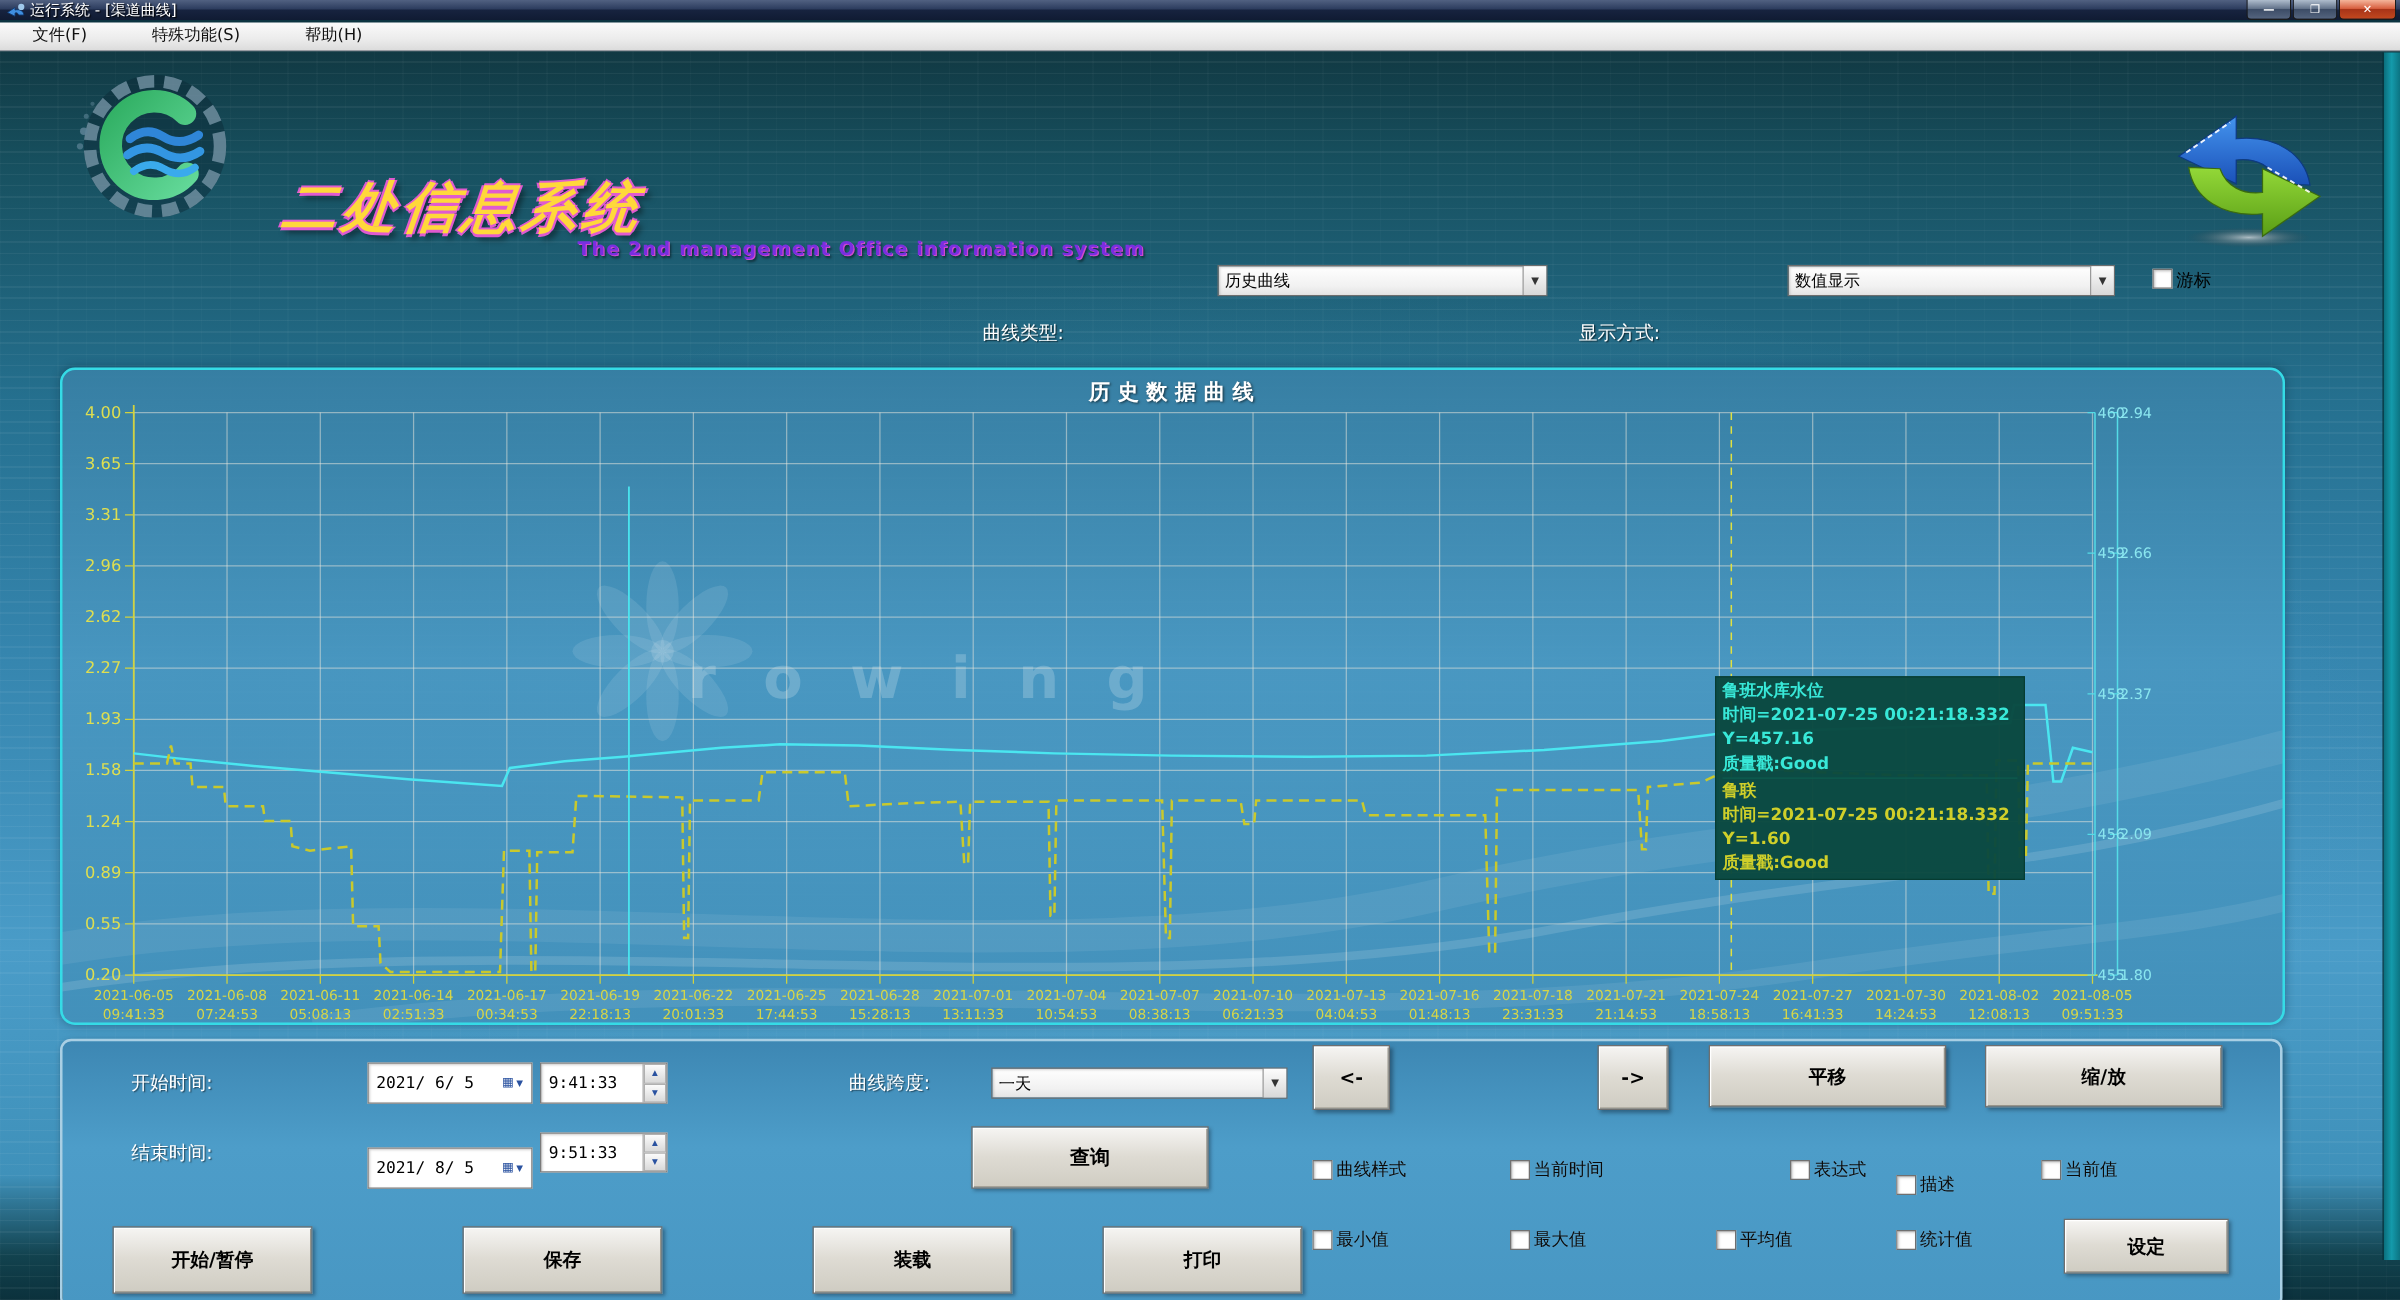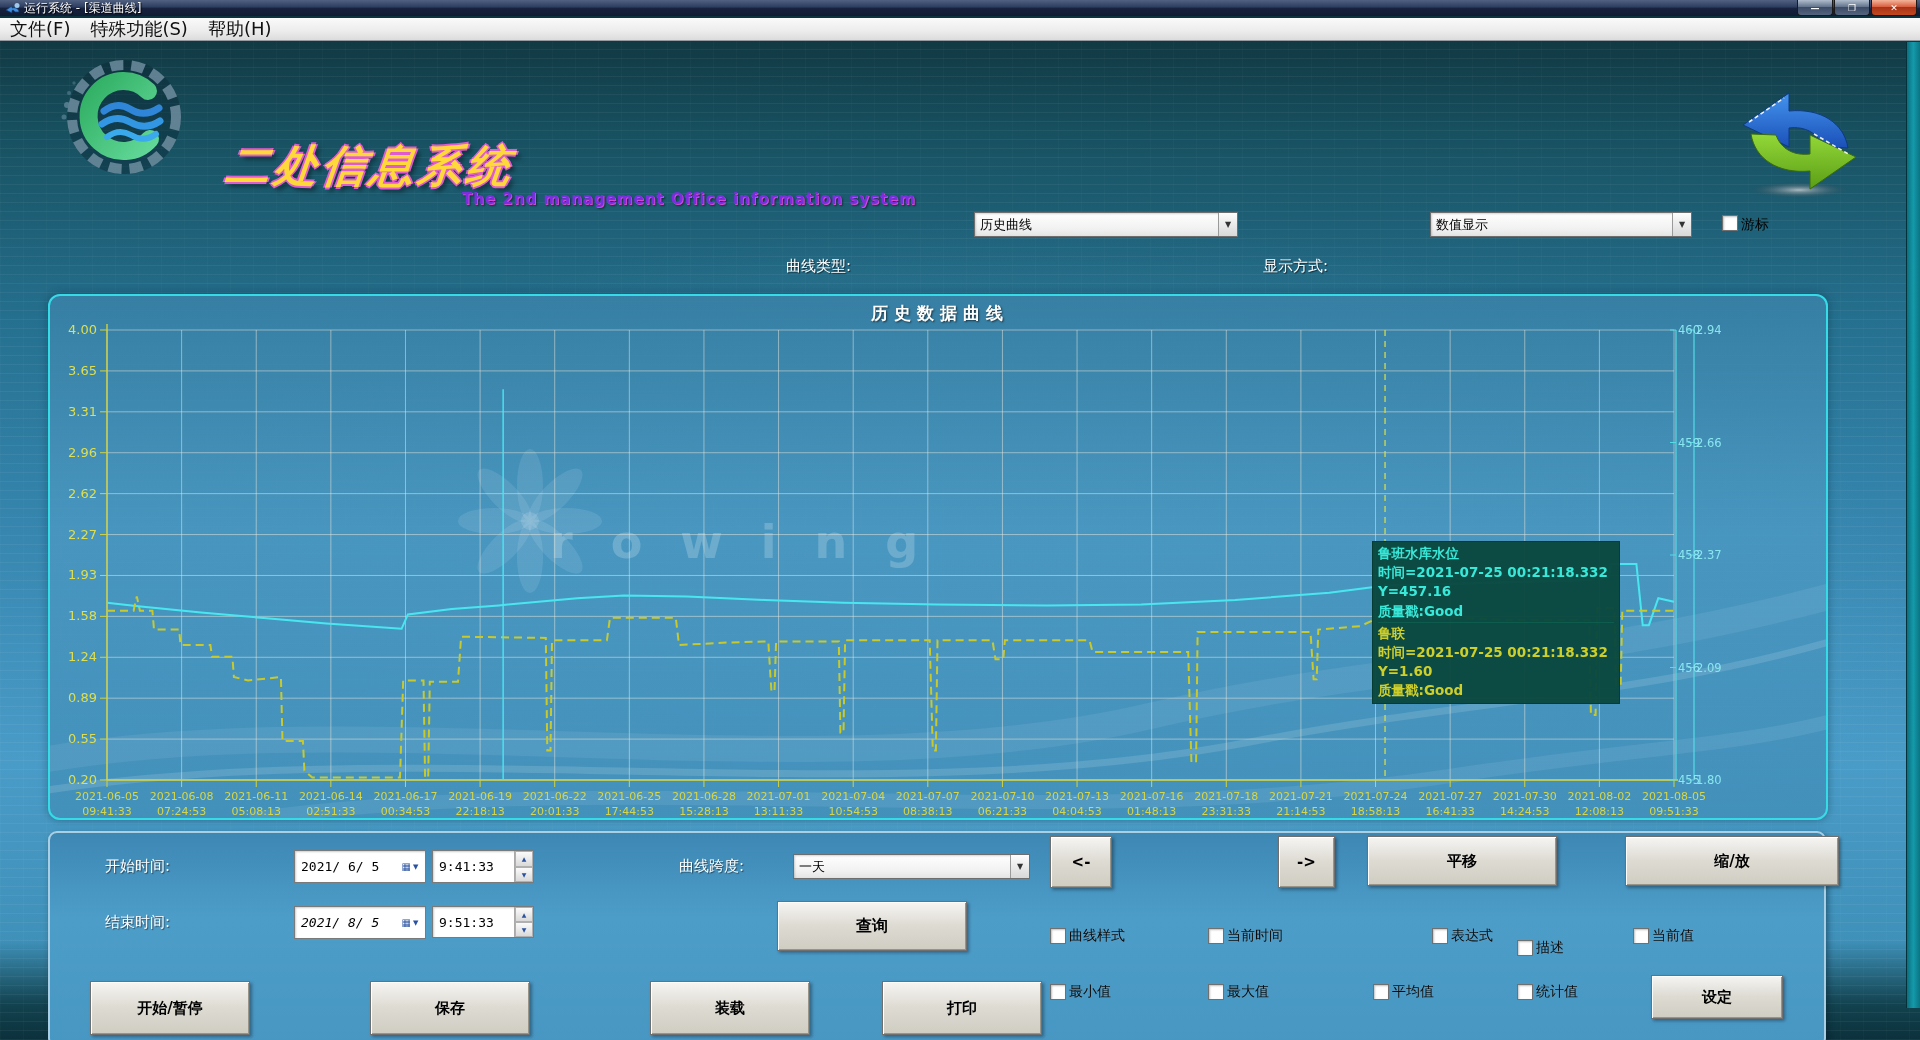--- a/index.html
+++ b/index.html
@@ -13,21 +13,21 @@
   #win-controls{position:absolute;right:3px;top:0;display:flex;}
   .wbtn{width:34px;height:15px;margin-left:1px;border:1px solid #1a1a1a;border-top:none;
     border-radius:0 0 4px 4px;display:flex;align-items:center;justify-content:center;
     font-size:9px;font-weight:bold;color:#fff;
     background:linear-gradient(180deg,#aebccc 0%,#64748c 45%,#3c4c66 50%,#55657f 100%);
     cursor:pointer;}
   .wbtn.close{width:44px;background:linear-gradient(180deg,#f4b49a 0%,#d86040 45%,#a83418 50%,#c2481f 100%);}
   #menubar{left:0;top:18px;width:1920px;height:22px;
     background:linear-gradient(180deg,#fafafa,#ececec 60%,#dcdcdc);
     border-bottom:1px solid #979ba2;display:flex;align-items:center;z-index:40;color:#111;}
-  .menu-item{font-size:18px;padding:0 10px;height:22px;line-height:22px;cursor:default;}
+  .menu-item{font-size:13px;padding:0 26px;height:22px;line-height:22px;cursor:default;}
   
   #main{left:0;top:41px;width:1920px;height:999px;
     background:
       radial-gradient(1250px 560px at 53% 58%,rgba(110,190,230,.30),rgba(0,0,0,0) 72%),
       linear-gradient(180deg,#113943 0%,#17505f 9%,#25708f 28%,#3585ae 48%,#4a9cc8 72%,#3f91ba 90%,#12424e 96.5%,#0b313c 100%);}
   #main::before{content:"";position:absolute;inset:0;
     background:
       repeating-linear-gradient(0deg,rgba(255,255,255,.05) 0 1px,rgba(0,0,0,0) 1px 9px),
       repeating-linear-gradient(90deg,rgba(255,255,255,.02) 0 1px,rgba(0,0,0,0) 1px 23px);
     pointer-events:none;}
@@ -502,21 +502,21 @@
         </span>
     </div>
     <div class="abs field" style="left:382px;top:17px;width:102px;height:33px;">
       <span class="fval">9:41:33</span>
       <div class="spin">
         <span>▲</span>
         <span>▼</span>
       </div>
     </div>
     <span class="abs cp-label" style="left:55px;top:80px;">结束时间:</span>
-    <div class="abs field" style="left:244px;top:73px;width:132px;height:33px;font-style:italic;">
+    <div class="abs field" style="left:244px;top:85px;width:132px;height:33px;">
       <span class="fval">2021/ 8/ 5</span>
       <span class="cal-btn">
           <span>▦</span>
           <span class="mini">▼</span>
         </span>
     </div>
     <div class="abs field" style="left:382px;top:73px;width:102px;height:32px;">
       <span class="fval">9:51:33</span>
       <div class="spin">
         <span>▲</span>
@@ -527,21 +527,21 @@
     <span class="abs cp-label" style="left:629px;top:24px;">曲线跨度:</span>
     <div class="abs dd" style="left:743px;top:21px;width:235px;">
       <span class="dd-val">一天</span>
       <span class="dd-btn">▼</span>
     </div>
     <div class="abs btn" style="left:727px;top:68px;width:190px;height:50px;font-size:16px;">查询</div>
 
     <div class="abs btn" style="left:1000px;top:3px;width:62px;height:52px;">&lt;-</div>
     <div class="abs btn" style="left:1228px;top:3px;width:57px;height:52px;">-&gt;</div>
     <div class="abs btn" style="left:1317px;top:3px;width:190px;height:50px;">平移</div>
-    <div class="abs btn" style="left:1538px;top:3px;width:214px;height:50px;margin-left:37px;">缩/放</div>
+    <div class="abs btn" style="left:1538px;top:3px;width:190px;height:50px;">缩/放</div>
 
     <div class="abs btn" style="left:1601px;top:142px;width:132px;height:44px;">设定</div>
     <div class="abs" id="btn-row"></div>
   <div class="cb-item" style="left: 1000px; top: 94px;">
         <span class="cbx"></span>
         <span class="cb-label">曲线样式</span>
       </div>
       <div class="cb-item" style="left: 1158px; top: 94px;">
         <span class="cbx"></span>
         <span class="cb-label">当前时间</span>

